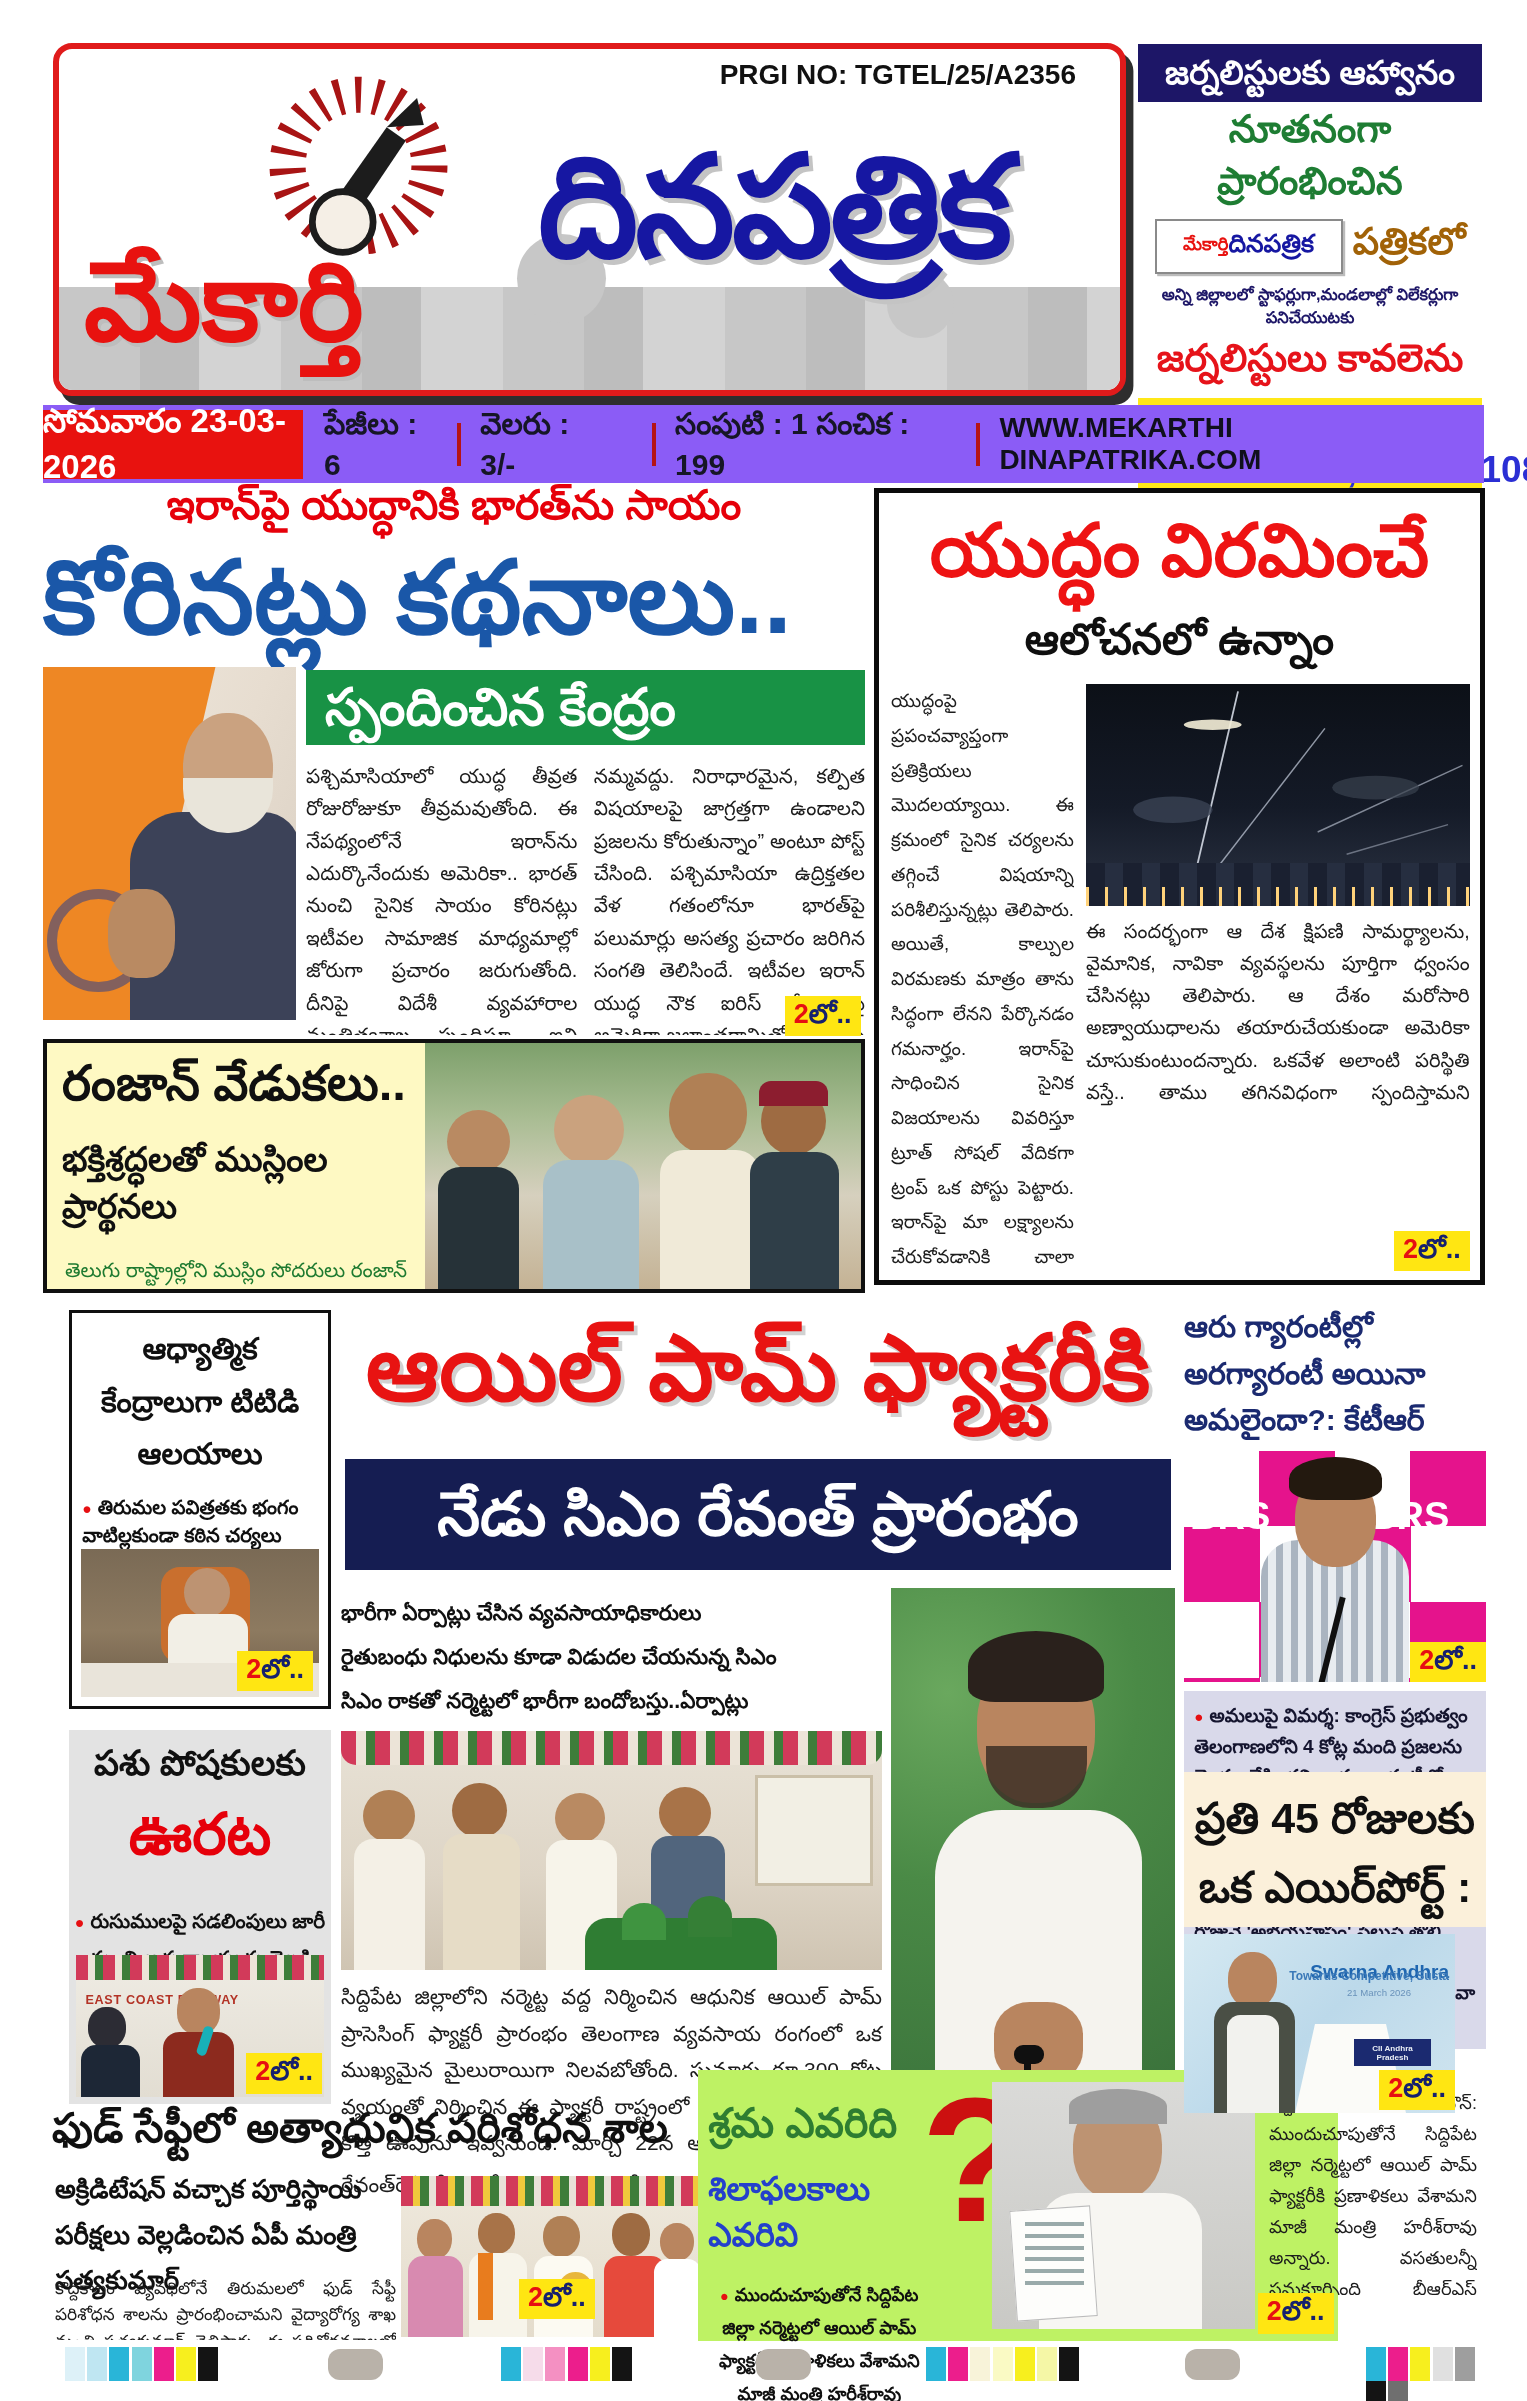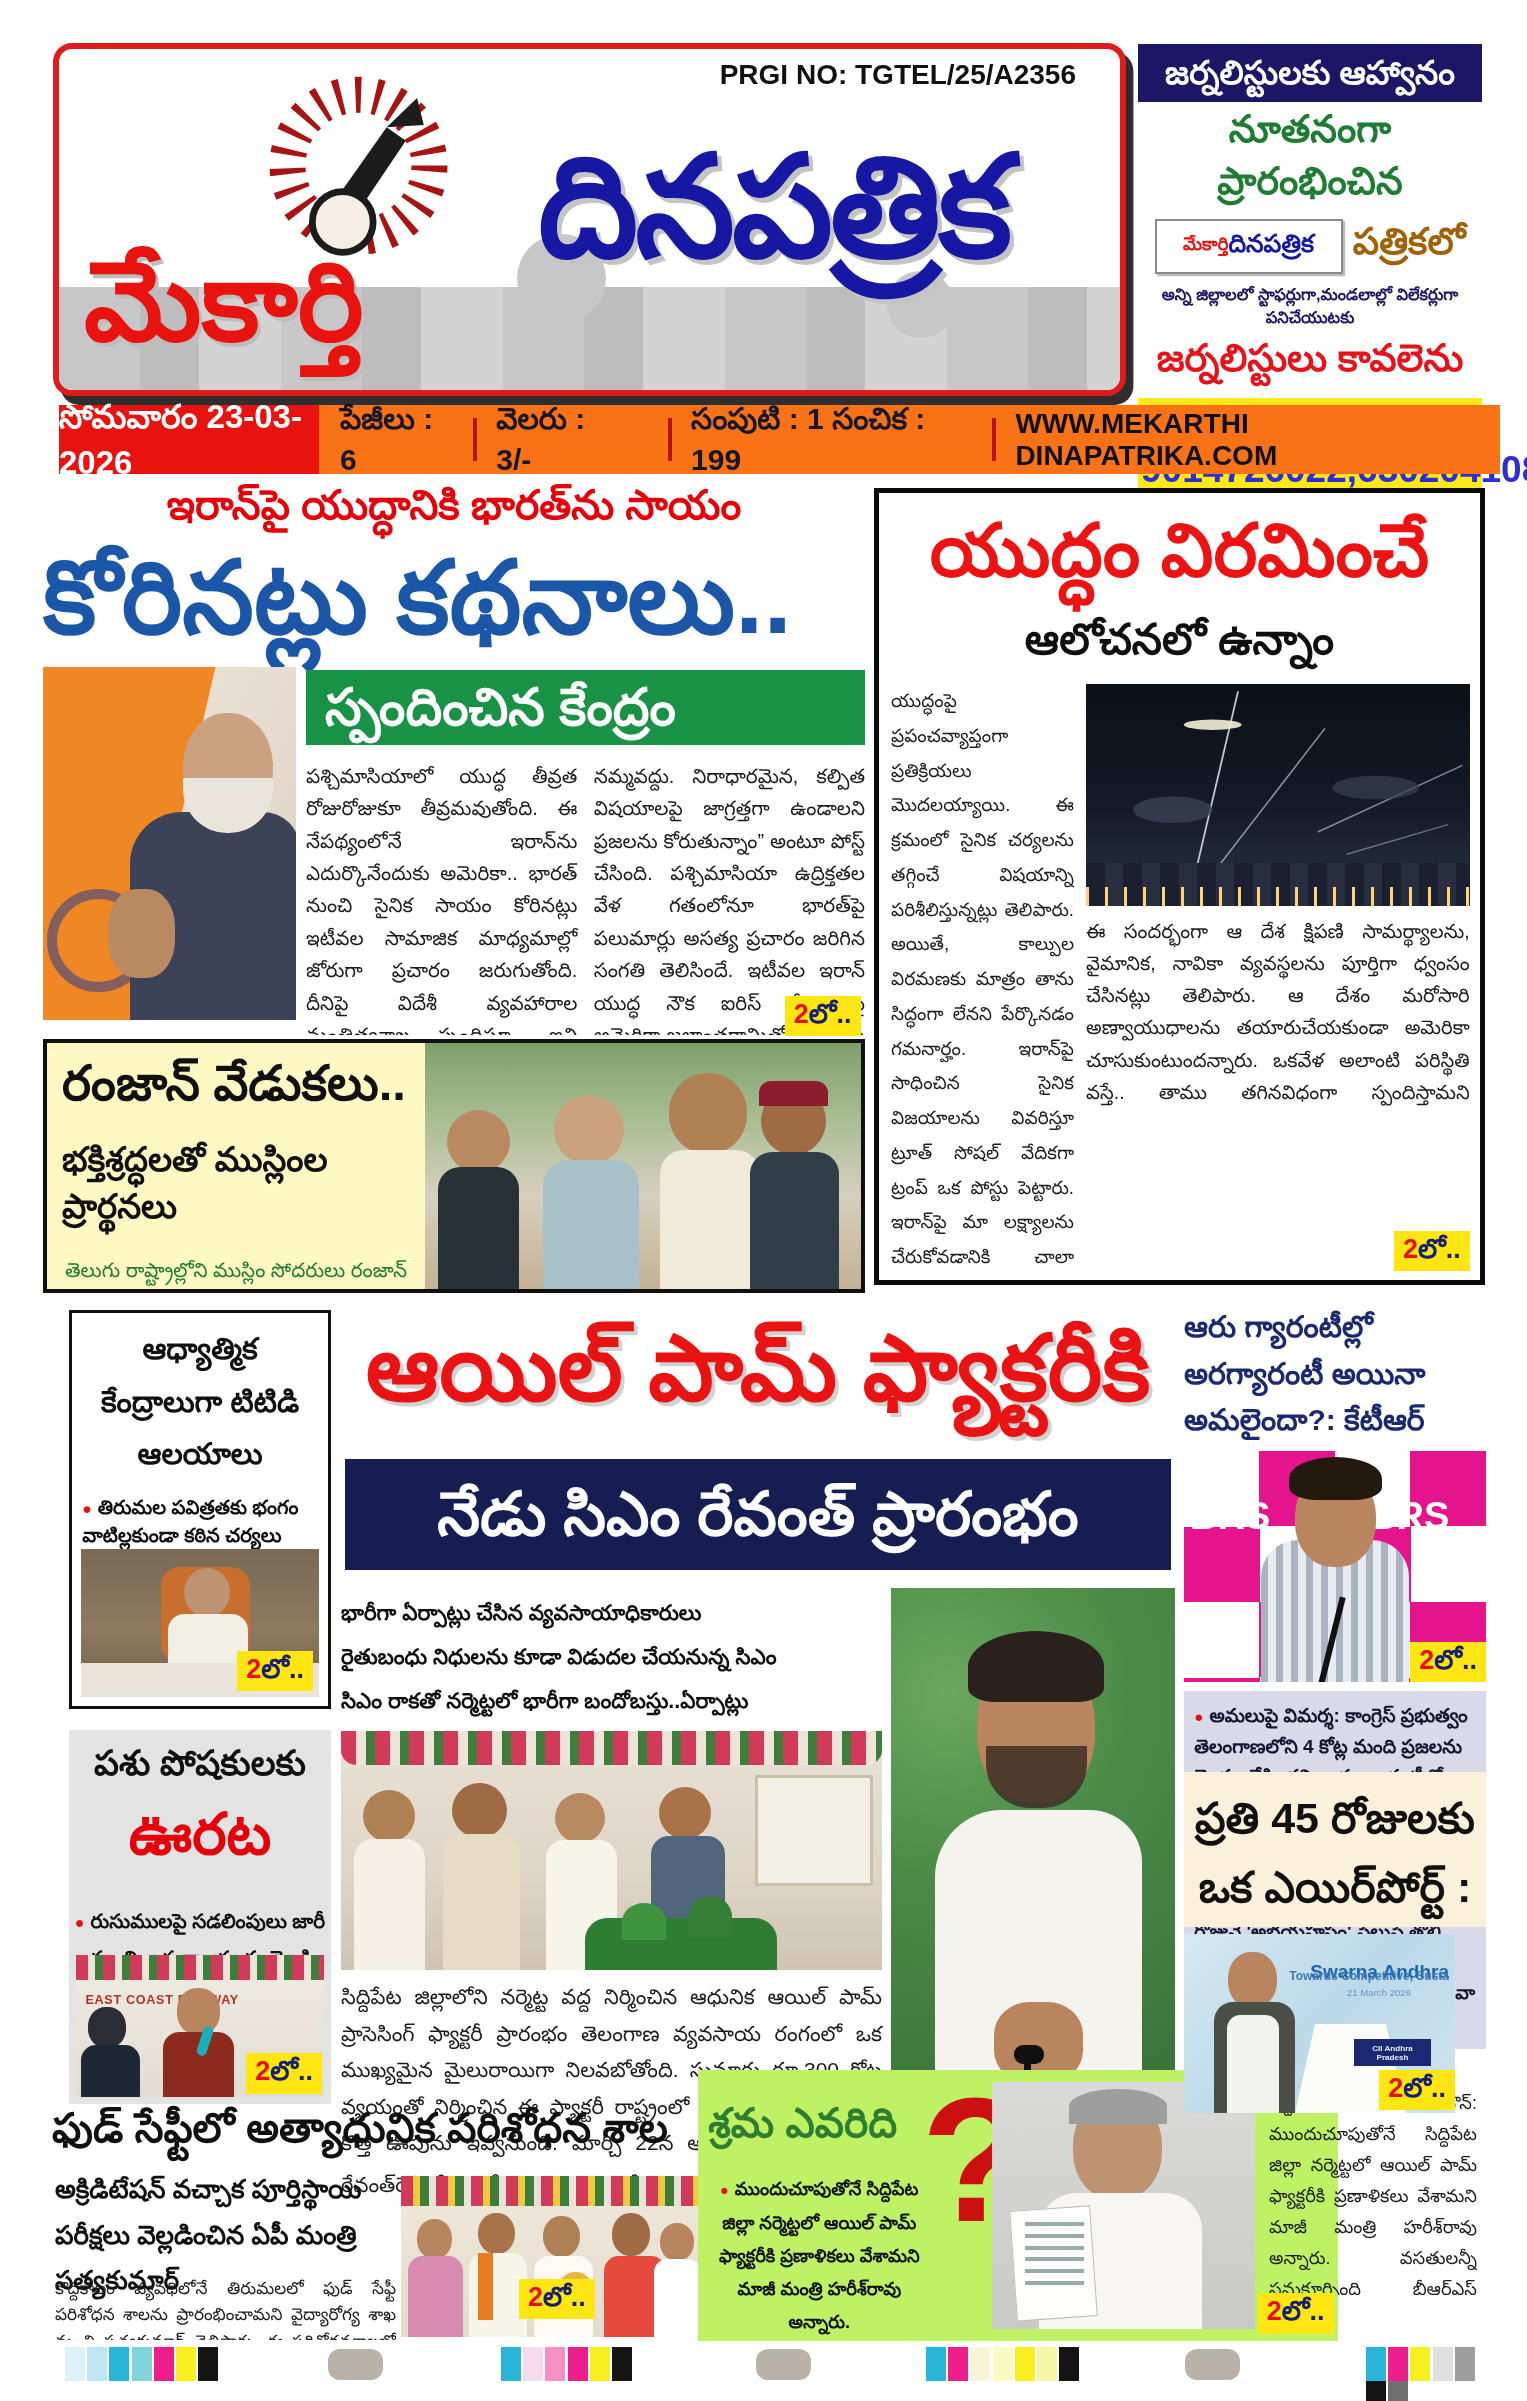--- a/index.html
+++ b/index.html
@@ -22,21 +22,21 @@
   .masthead{left:53px;top:43px;width:1073px;height:353px;border:6.7px solid #e01b1b;border-radius:19px;
     box-shadow:7.4px 9px 0 #2e2e2e;background:#fff;overflow:hidden;}
   .skyline{position:absolute;left:0;right:0;bottom:0;height:103px;
     background:repeating-linear-gradient(90deg,#c7c7c7 0 81px,#bdbdbd 81px 140px,#d3d3d3 140px 222px);}
   .dome{position:absolute;bottom:67px;width:89px;height:89px;border-radius:50%;background:#c7c7c7;}
   .m-red{font-weight:900;color:#e8120f;font-size:111px;line-height:1;text-shadow:3px 3.7px 0 #bdbdbd;}
   .m-blue{font-weight:900;color:#1617a2;font-size:142px;line-height:1;text-shadow:4.4px 5.2px 0 #c4c4c4;letter-spacing:-3px;}
   
   .adbox{left:1138px;top:44px;width:344px;height:352px;background:#fff;}
   
-  .dateline{left:59px;top:405px;width:1441px;height:69px;background:#f97316;display:flex;align-items:center;}
+  .dateline{left:43px;top:405px;width:1441px;height:78px;background:#8b5cf6;display:flex;align-items:center;}
   .dl-sep{width:4.4px;height:43px;background:#b51414;margin:0 19px;}
   
   .center{text-align:center;}
   h1,h2,h3,p{margin:0;}
   .wli{color:#fff;font-size:22px;font-weight:600;padding:7.4px 0 8.1px;border-bottom:2.2px solid #101010;}
   .wli::before{content:"●";color:#101010;margin-right:7.4px;font-size:0.75em;}
   .sw{display:inline-block;width:20px;height:34px;margin-right:2.2px;vertical-align:top;}
   .blob{position:absolute;width:55px;height:31px;border-radius:12px;background:#b9b2a9;top:1.5px;}
 </style>
 </head>
@@ -298,20 +298,21 @@
       <i class="sh" style="left:253px;top:83px;width:47px;height:78px;background:#fff;border-radius:13.3px 13.3px 0 0;"></i>
     </div>
     <div class="tag" style="left:467px;top:174px;">
       <span class="tn">2</span><span class="tr">లో..</span>
     </div>
   </div>
 
   <div class="abs" style="left:698px;top:2070px;width:640px;height:271px;background:#bef264;">
     <div class="abs" style="left:10.3px;top:30px;width:222px;">
       <div style="font-size:41px;font-weight:900;color:#2e7d31;">శ్రమ ఎవరిది</div>
+      <div style="font-size:33px;font-weight:900;color:#2440cc;margin-top:13.3px;">శిలాఫలకాలు ఎవరివి</div>
       <p class="center rdot" style="font-size:18px;color:#101010;line-height:1.85;margin-top:16.3px;font-weight:600;">ముందుచూపుతోనే సిద్దిపేట జిల్లా నర్మెట్టలో ఆయిల్ పామ్ ఫ్యాక్టరీకి ప్రణాళికలు వేశామని మాజీ మంత్రి హరీశ్‌రావు అన్నారు.</p>
     </div>
     <div class="abs" style="left:223px;top:-12px;font-size:177px;font-weight:900;color:#cc1010;">?</div>
 
     <div class="photo" style="left:294px;top:12px;width:263px;height:247px;background:linear-gradient(180deg,#dadad8 0%,#c9c9c5 100%);">
       <i class="sh" style="left:81px;top:15px;width:89px;height:103px;background:#bd9372;border-radius:46%;"></i>
       <i class="sh" style="left:77px;top:7.4px;width:98px;height:35px;background:#9e9e9e;border-radius:50% 50% 0 0;"></i>
       <i class="sh" style="left:47px;top:111px;width:163px;height:136px;background:#f7f6f2;border-radius:37px 37px 0 0;"></i>
       <i class="sh" style="left:21px;top:126px;width:81px;height:111px;background:#fdfdfb;border:1.5px solid #bbb;transform:rotate(-4deg);"></i>
       <i class="sh" style="left:33px;top:140px;width:59px;height:4.4px;background:#9aa;box-shadow:0 12px 0 #9aa,0 24px 0 #9aa,0 35px 0 #9aa,0 47px 0 #9aa,0 59px 0 #9aa;"></i>

